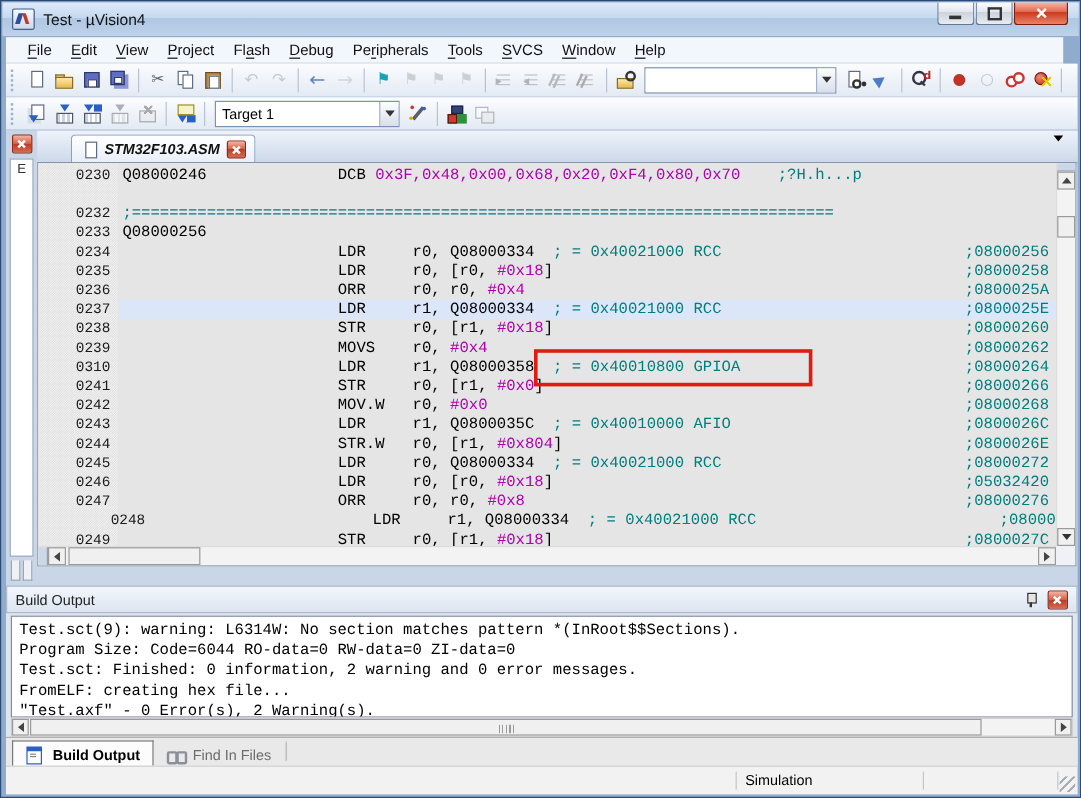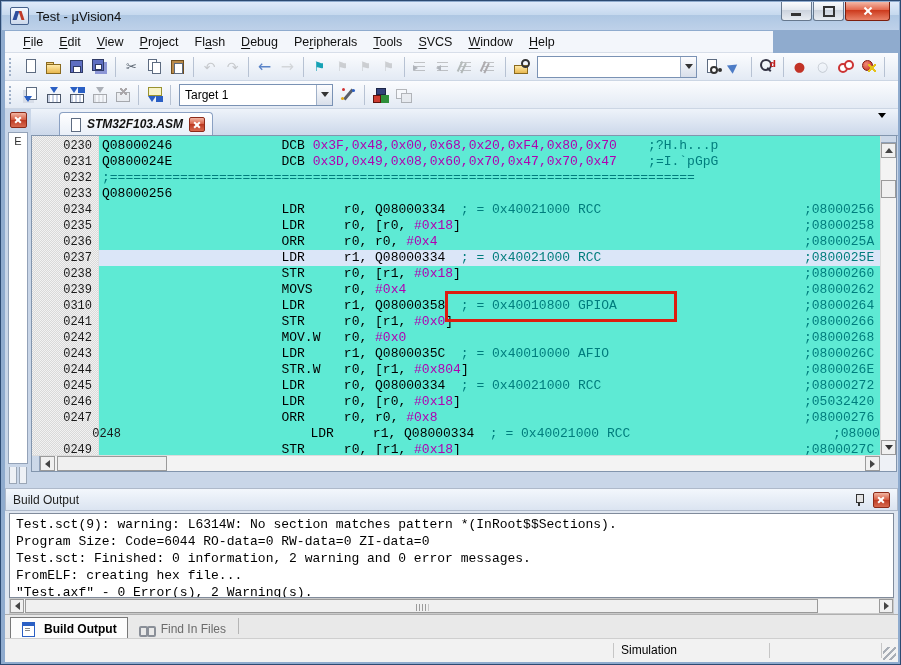--- a/index.html
+++ b/index.html
@@ -21,21 +21,21 @@
   .wbtn{position:relative;width:29px;height:18px;border:1px solid #66788e;border-top:none;
     border-radius:0 0 3px 3px;background:linear-gradient(#fbfcfd,#e2e7ee 45%,#ccd3dd 46%,#e8ecf2);}
   .wbtn.close{width:43px;border-color:#7c1f0e;
     background:linear-gradient(#f4b7a5,#e2654a 45%,#cc3a1d 46%,#e98268);}
   .g-min{position:absolute;left:9px;bottom:4px;width:10px;height:3px;background:#333;}
   .g-res{position:absolute;left:9px;top:4px;width:8px;height:7px;border:2px solid #333;}
   .xg{position:absolute;left:50%;top:50%;width:10px;height:10px;transform:translate(-50%,-50%);}
   .xg::before,.xg::after{content:"";position:absolute;left:4px;top:0;width:2px;height:10px;background:#fff;}
   .xg::before{transform:rotate(45deg);} .xg::after{transform:rotate(-45deg);}
   
-  .menubar{position:absolute;left:4px;top:30px;width:768px;height:22px;background:#f3f6fb;
+  .menubar{position:absolute;left:4px;top:30px;width:881px;height:22px;background:#f3f6fb;
     border-bottom:1px solid #d7dee9;display:flex;align-items:center;padding-left:10px;box-sizing:border-box;}
   .mitem{font-size:12.5px;color:#111;padding:2px 8px;}
   .mitem u{text-underline-offset:2px;}
   
   .tb{position:absolute;left:4px;width:893px;height:28px;
     background:linear-gradient(#fbfcfe,#e3eaf4);border-bottom:1px solid #ccd6e4;
     display:flex;align-items:center;box-sizing:border-box;}
   .tb1{top:52px;} .tb2{top:80px;}
   .grip{width:3px;height:18px;border-left:2px dotted #9fb0c8;margin:0 5px 0 4px;}
   .tbtn{width:21px;height:22px;margin:0 1px;display:flex;align-items:center;justify-content:center;position:relative;}
@@ -123,21 +123,21 @@
     background:linear-gradient(#eef3fa,#ccd8ea);border-bottom:1px solid #8ea3c0;}
   .doc-tab{position:absolute;left:28px;top:3px;height:22px;
     background:linear-gradient(#ffffff,#e9eff8);border:1px solid #8aa0c2;border-bottom:none;
     border-radius:4px 4px 0 0;display:flex;align-items:center;padding:0 7px;gap:6px;
     font-size:12px;font-weight:bold;color:#111;font-style:italic;}
   .doc-tab .ci{width:14px;height:15px;}
   .tablist-btn{position:absolute;right:12px;top:9px;}
   .tablist-btn .tri-d{border-top-color:#000;}
   .editor-wrap{position:absolute;left:26px;top:26px;width:866px;height:337px;border:1px solid #8295ad;
     box-sizing:border-box;background:#fff;}
-  .code-view{position:absolute;left:0;top:0;right:16px;bottom:16px;background:#5eead4;overflow:hidden;}
+  .code-view{position:absolute;left:0;top:0;right:16px;bottom:16px;background:#e5e5e5;overflow:hidden;}
   .gutterbg{position:absolute;left:0;top:0;bottom:0;width:66px;background-color:#f2f2f2;
     background-image:linear-gradient(45deg,#d9d9d9 25%,transparent 25%,transparent 75%,#d9d9d9 75%),
                      linear-gradient(45deg,#d9d9d9 25%,transparent 25%,transparent 75%,#d9d9d9 75%);
     background-size:2px 2px;background-position:0 0,1px 1px;border-right:1px solid #e0e0e0;}
   .crow{position:absolute;left:0;right:0;height:16px;}
   .crow.hl::before{content:"";position:absolute;left:67px;right:0;top:0;bottom:0;background:#dbe6f8;}
   .lnum{position:absolute;left:0;width:60px;text-align:right;
     font:12px/16px "Liberation Mono","DejaVu Sans Mono",monospace;color:#1a1a1a;}
   .ccode{position:absolute;left:70px;top:0;margin:0;
     font:13px/16px "Liberation Mono","DejaVu Sans Mono",monospace;}
@@ -373,24 +373,20 @@
       </div>
       <span class="tablist-btn"><span class="tri-d"></span></span>
     </div>
 
     <div class="editor-wrap">
       <div class="code-view" id="codeview">
         <div class="gutterbg"></div>
       <div class="crow" style="top: 2px;">
             <span class="lnum">0230</span>
             <pre class="ccode"><span class="seg-t">Q08000246              DCB </span><span class="seg-m">0x3F,0x48,0x00,0x68,0x20,0xF4,0x80,0x70</span><span class="seg-c">    ;?H.h...p</span></pre>
-          </div>
-          <div class="crow" style="top: 18px;">
-            <span class="lnum">0231</span>
-            <pre class="ccode"><span class="seg-t">Q0800024E              DCB </span><span class="seg-m">0x3D,0x49,0x08,0x60,0x70,0x47,0x70,0x47</span><span class="seg-c">    ;=I.`pGpG</span></pre>
           </div>
           <div class="crow" style="top: 34px;">
             <span class="lnum">0232</span>
             <pre class="ccode"><span class="seg-c">;===========================================================================</span></pre>
           </div>
           <div class="crow" style="top: 50px;">
             <span class="lnum">0233</span>
             <pre class="ccode"><span class="seg-t">Q08000256</span></pre>
           </div>
           <div class="crow" style="top: 66px;">

